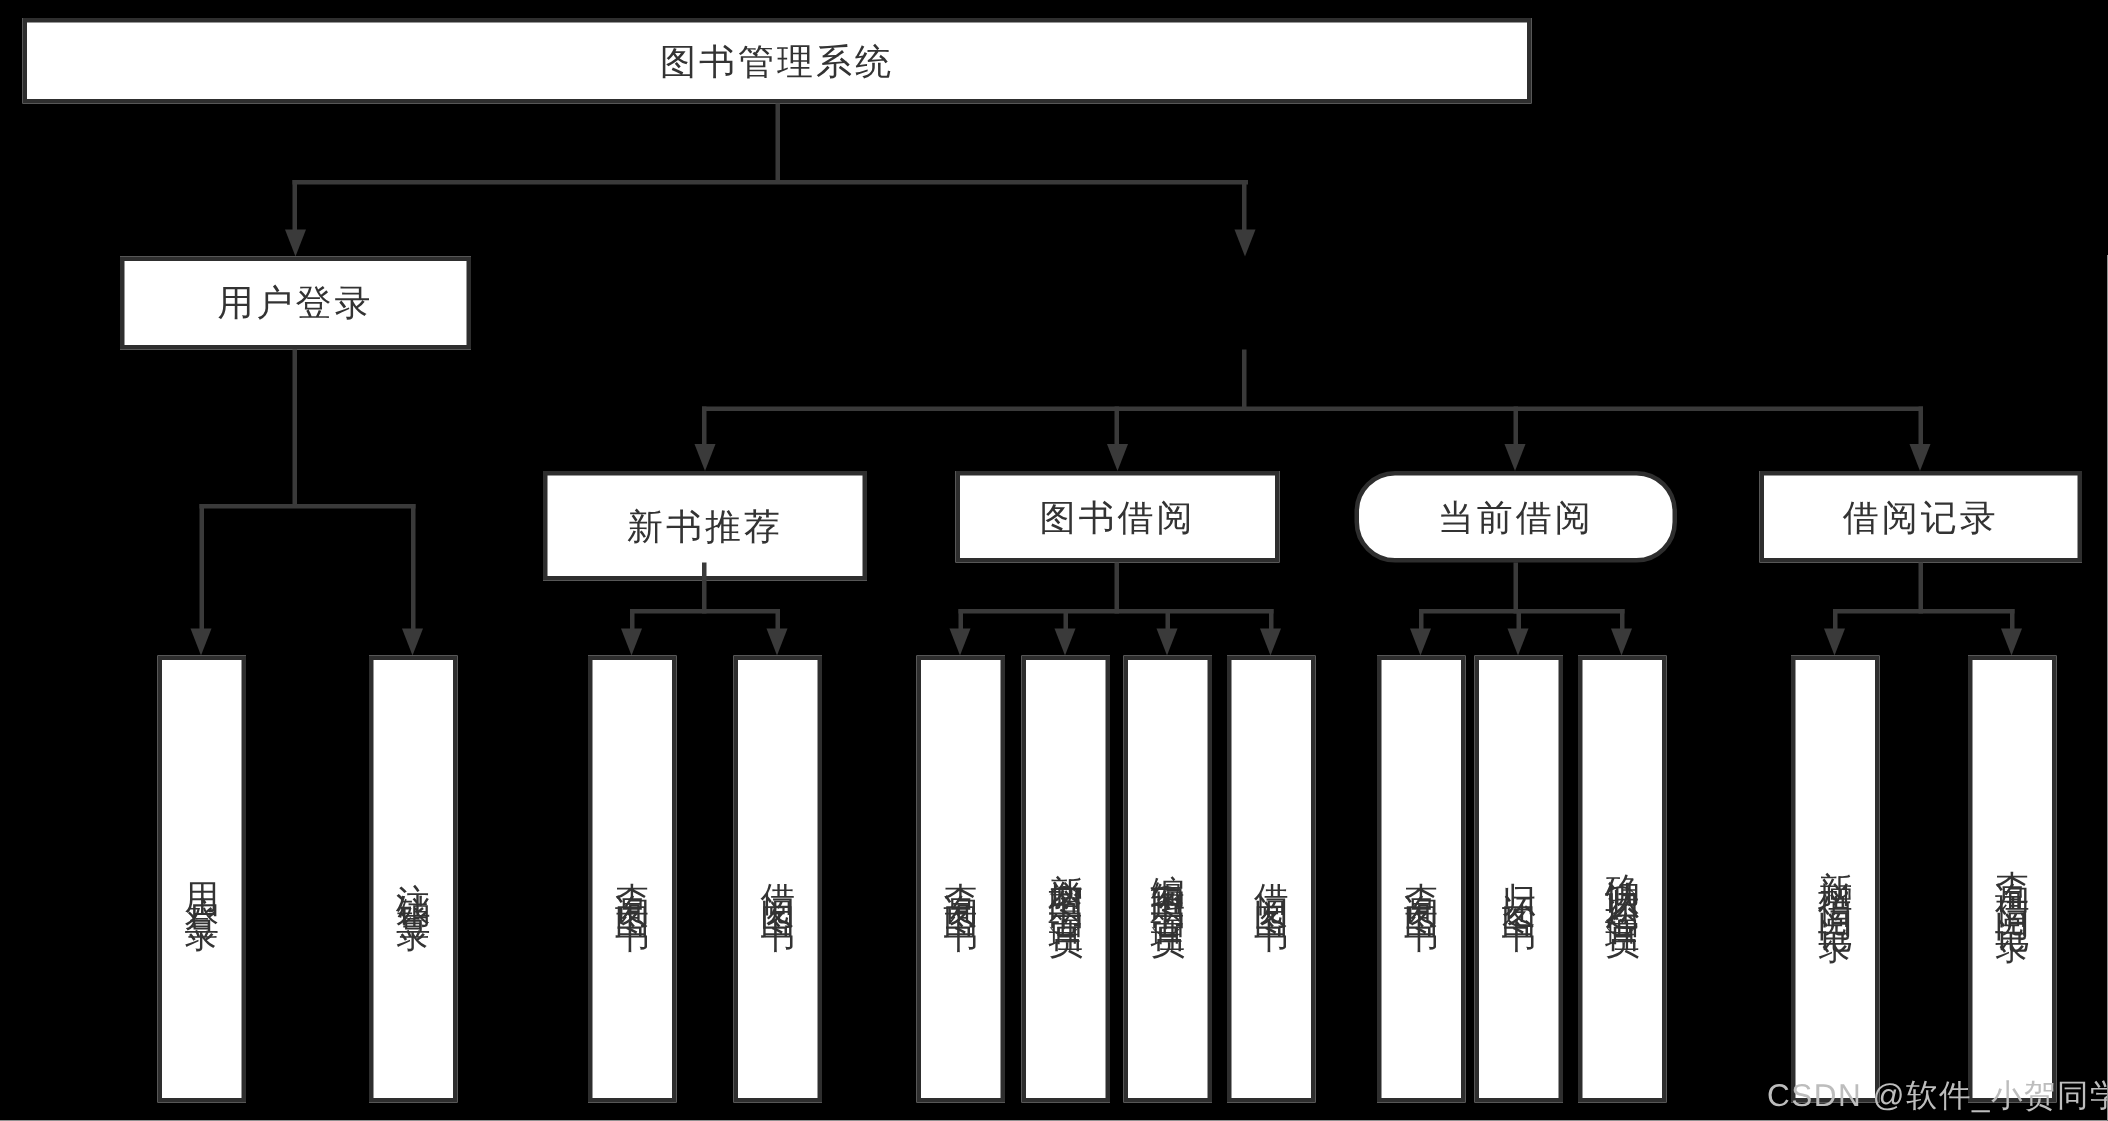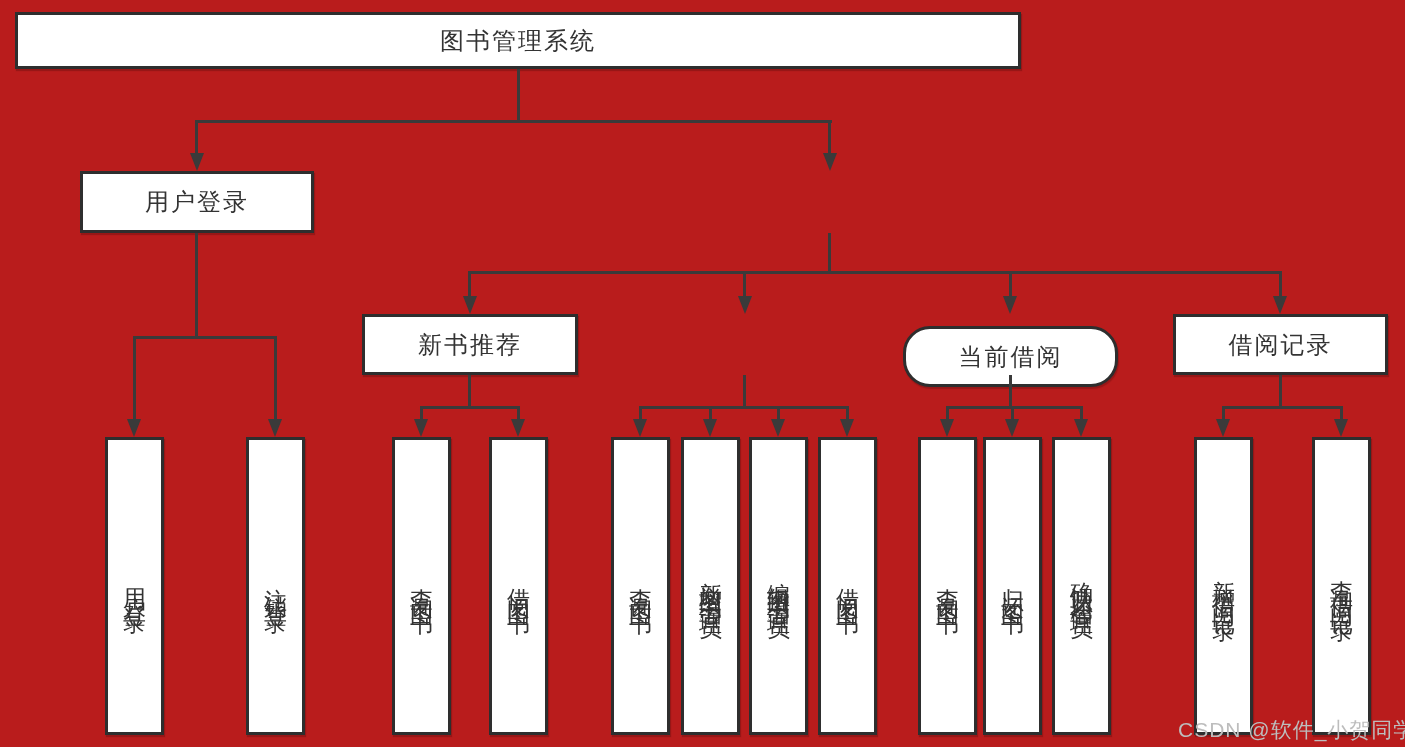--- a/index.html
+++ b/index.html
@@ -1,20 +1,20 @@
 <!DOCTYPE html>
 <html><head>
 <meta charset="utf-8">
 <style>
   html, body { margin: 0; padding: 0; background: #ffffff; }
   #canvas {
     position: relative;
     width: 1405px;
     height: 747px;
-    background: #b91c1c;
+    background: #000000;
     font-family: "Liberation Sans", sans-serif;
     overflow: hidden;
   }
   .box {
     position: absolute;
     box-sizing: border-box;
     border: 3px solid #2e2e2e;
     background: #ffffff;
     display: flex;
     align-items: center;
@@ -92,24 +92,27 @@
   <div class="hline" style="left:468px; top:271px; width:814px;"></div>
   <div class="vline" style="left:468px; top:271px; height:27px;"></div>
   <div class="arrow" style="left:463px; top:296px;"></div>
   <div class="vline" style="left:743px; top:271px; height:27px;"></div>
   <div class="arrow" style="left:738px; top:296px;"></div>
   <div class="vline" style="left:1009px; top:271px; height:27px;"></div>
   <div class="arrow" style="left:1003px; top:296px;"></div>
   <div class="vline" style="left:1279px; top:271px; height:27px;"></div>
   <div class="arrow" style="left:1273px; top:296px;"></div>
 
-  <div class="box" style="left:362px; top:314px; width:216px; height:61px;">
+  <div class="box" style="left:362px; top:314px; width:216px; height:73px;">
     <span class="h-label">新书推荐</span>
   </div>
-  <div class="box" style="left:903px; top:326px; width:215px; height:61px;border-radius:27px;">
+  <div class="box" style="left:637px; top:314px; width:216px; height:61px;">
+    <span class="h-label">图书借阅</span>
+  </div>
+  <div class="box" style="left:903px; top:314px; width:215px; height:61px;border-radius:27px;">
     <span class="h-label">当前借阅</span>
   </div>
   <div class="box" style="left:1173px; top:314px; width:215px; height:61px;">
     <span class="h-label">借阅记录</span>
   </div>
 
   <div class="vline" style="left:468px; top:375px; height:34px;"></div>
   <div class="hline" style="left:420px; top:406px; width:100px;"></div>
   <div class="vline" style="left:420px; top:406px; height:15px;"></div>
   <div class="arrow" style="left:414px; top:419px;"></div>

